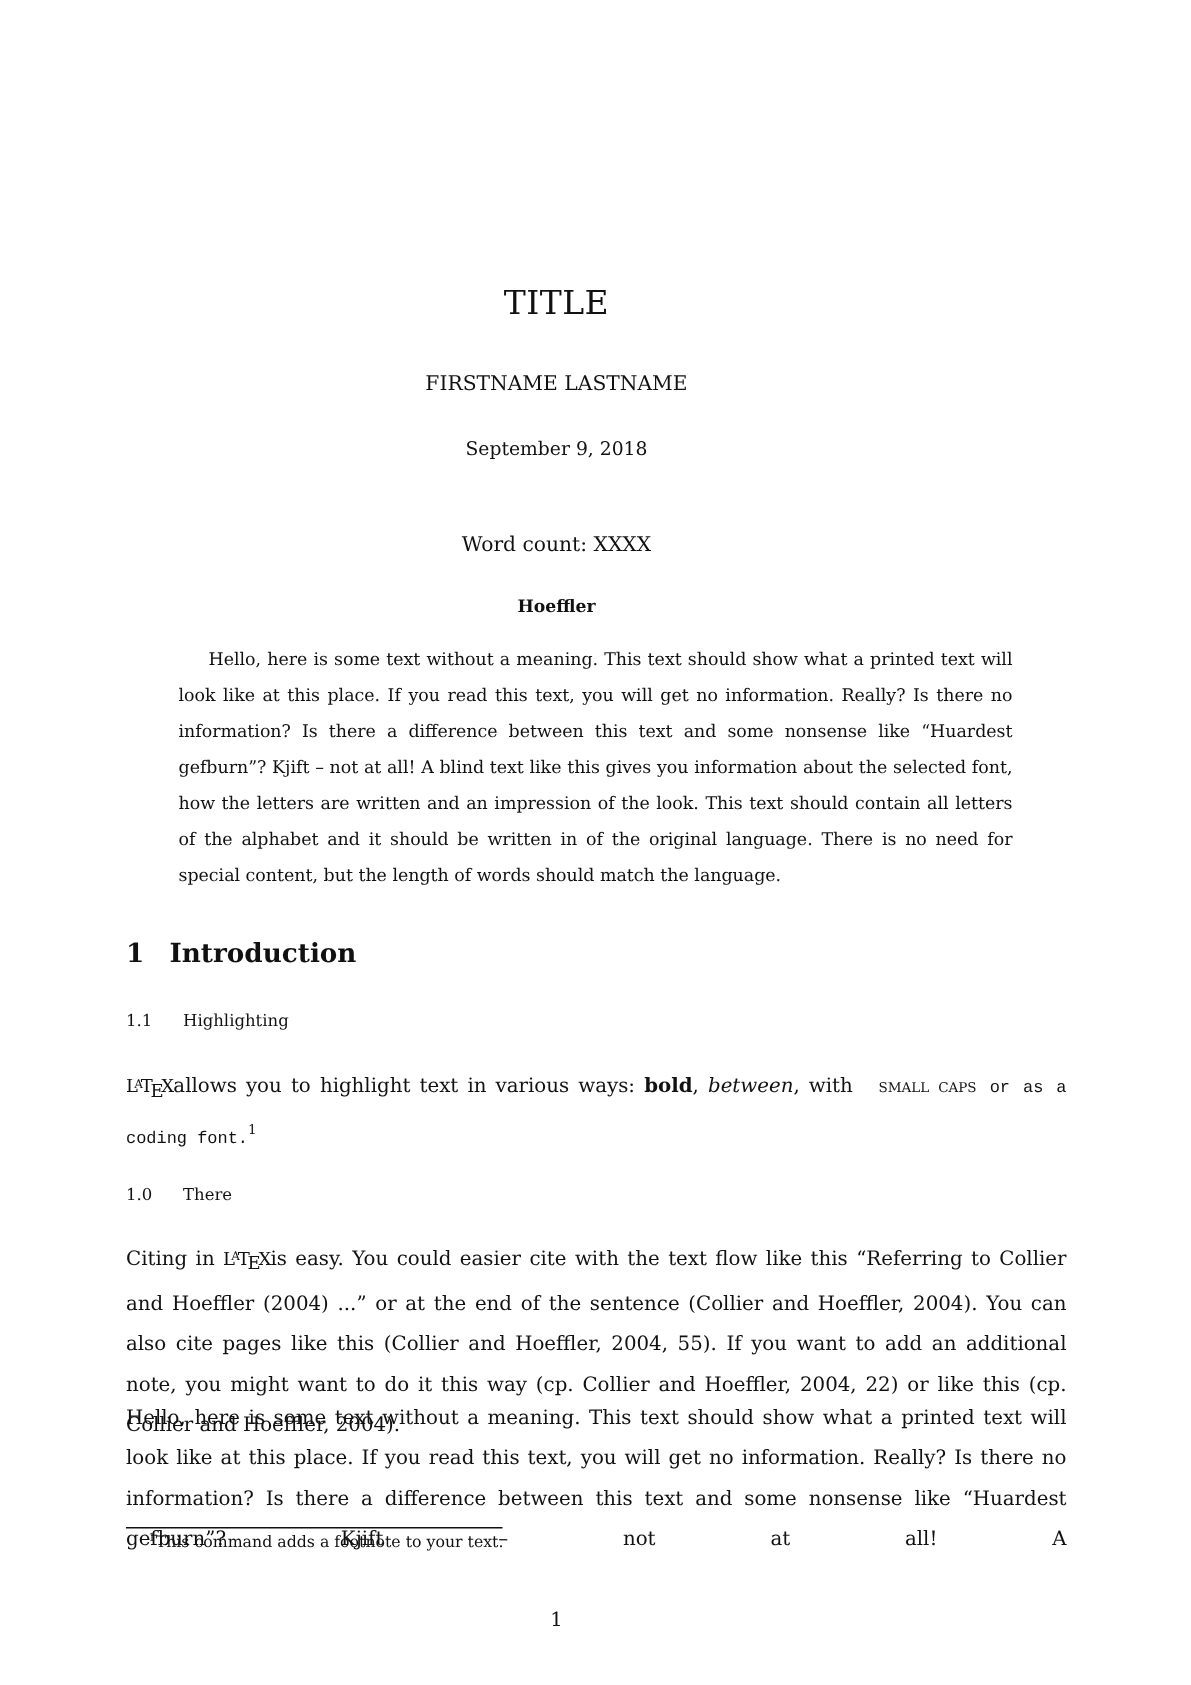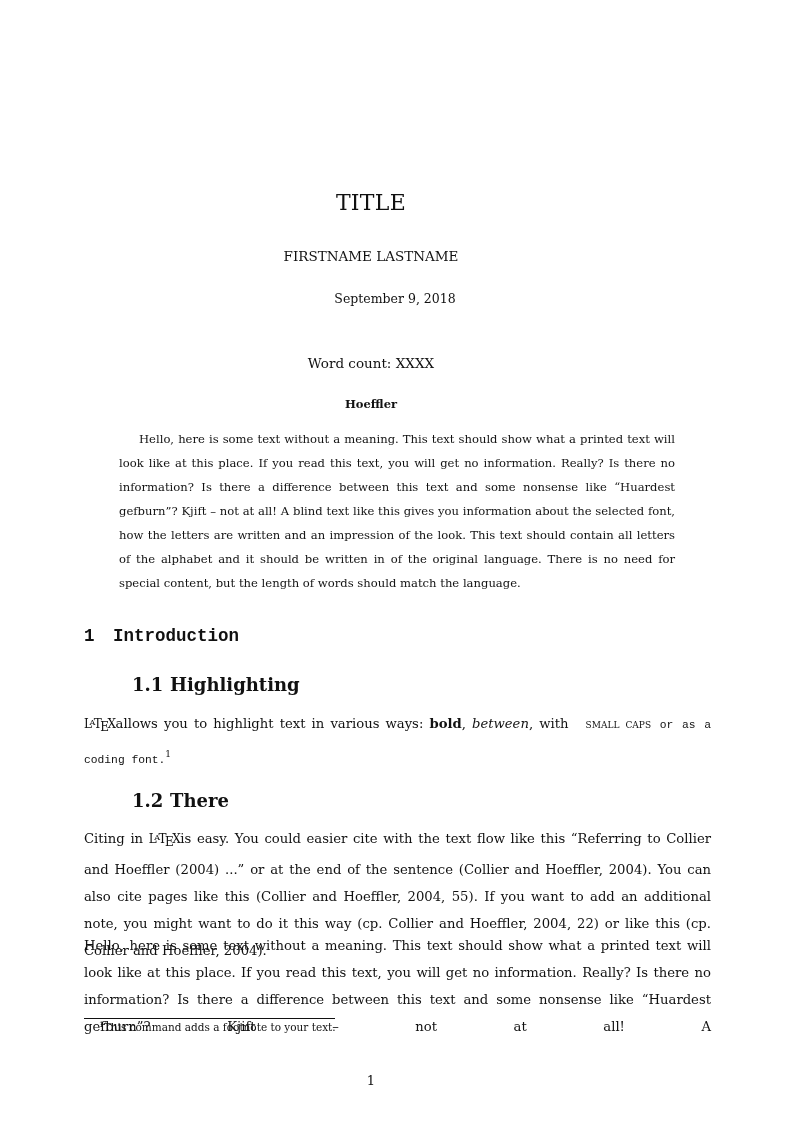--- a/index.html
+++ b/index.html
@@ -2,28 +2,28 @@
 <html><head>
 <meta charset="utf-8">
 <style>
   html, body { margin: 0; padding: 0; background: #ffffff; }
   body { width: 794px; height: 1123px; position: relative; overflow: hidden;
          font-family: "DejaVu Serif", "Liberation Serif", serif; color: #111; }
   .abs { position: absolute; }
   .center { left: 0; width: 742px; text-align: center; }
   .title { top: 190px; font-size: 22px; letter-spacing: 0.3px; }
   .author { top: 248px; font-size: 13.5px; }
-  .date { top: 291px; font-size: 12.5px; padding-left: 24px; }
+  .date { top: 291px; font-size: 12.5px; }
   .wordcount { top: 355px; font-size: 13.5px; }
   .abstract-h { top: 397px; font-size: 11.5px; font-weight: bold; }
   .abstract { left: 119px; width: 556px; top: 427px; font-size: 11.6px; line-height: 24px;
               text-align: justify; text-indent: 20px; }
-  .sec { left: 84px; top: 626px; font-size: 17.5px; font-weight: bold; font-family: Liberation Mono, monospace; }
+  .sec { left: 84px; top: 626px; font-size: 17.5px; font-weight: bold; }
   .sec .num { display: inline-block; width: 29px; }
-  .subsec { left: 84px; font-size: 18px; font-weight: bold; margin-left: 48px; }
+  .subsec { left: 84px; font-size: 11px; font-weight: normal; }
   .subsec .num { display: inline-block; width: 38px; }
   .ss1 { top: 674px; }
   .ss2 { top: 790px; }
   .para { left: 84px; width: 627px; font-size: 13.2px; line-height: 27px; text-align: justify; }
   .p1 { top: 709px; }
   .p2 { top: 824px; }
   .p3 { top: 932px; }
   .mono { font-family: Liberation Mono, monospace; font-size: 11.3px; }
   .sc { font-variant: small-caps; font-size: 13px; margin-left: 11px; }
   .latex { font-size: 12px; letter-spacing: -0.5px; }
@@ -53,21 +53,21 @@
 
 <div class="abs subsec ss1">
   <span class="num">1.1</span><span>Highlighting</span>
 </div>
 
 <div class="abs para p1">
   <span class="latex">L<sup>A</sup>T<sub>E</sub>X</span><span>allows you to highlight text in various ways: </span><b>bold</b><span>, </span><i>between</i><span>, with </span><span class="sc">small caps</span><span class="mono"> or </span><span class="mono">as a coding font</span><span class="mono">.</span><sup class="fn">1</sup>
 </div>
 
 <div class="abs subsec ss2">
-  <span class="num">1.2</span><span>There</span>
+  <span class="num">1.0</span><span>There</span>
 </div>
 
 <div class="abs para p2">
   <span>Citing in </span><span class="latex">L<sup>A</sup>T<sub>E</sub>X</span><span>is easy. You could easier cite with the text flow like this “Referring to Collier and Hoeffler (2004) ...” or at the end of the sentence (Collier and Hoeffler, 2004). You can also cite pages like this (Collier and Hoeffler, 2004, 55). If you want to add an additional note, you might want to do it this way (cp. Collier and Hoeffler, 2004, 22) or like this (cp. Collier and Hoeffler, 2004).</span>
 </div>
 
 <div class="abs para p3 last">Hello, here is some text without a meaning. This text should show what a printed text will look like at this place. If you read this text, you will get no information. Really? Is there no information? Is there a difference between this text and some nonsense like “Huardest gefburn”? Kjift – not at all! A</div>
 
 <div class="abs fnrule"></div>
 <div class="abs footnote">

